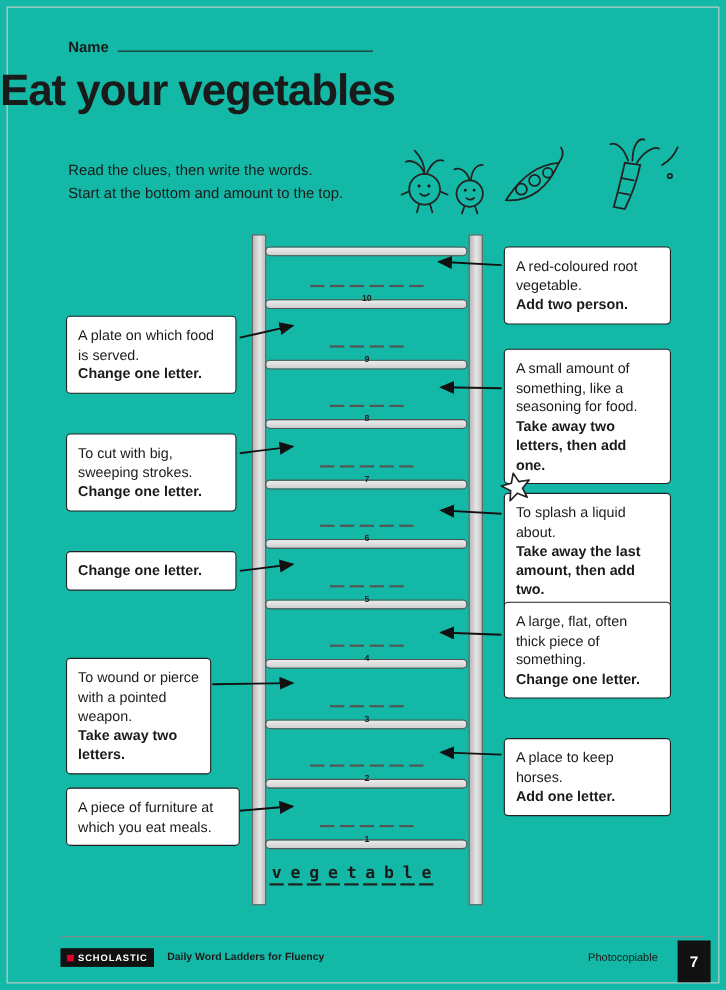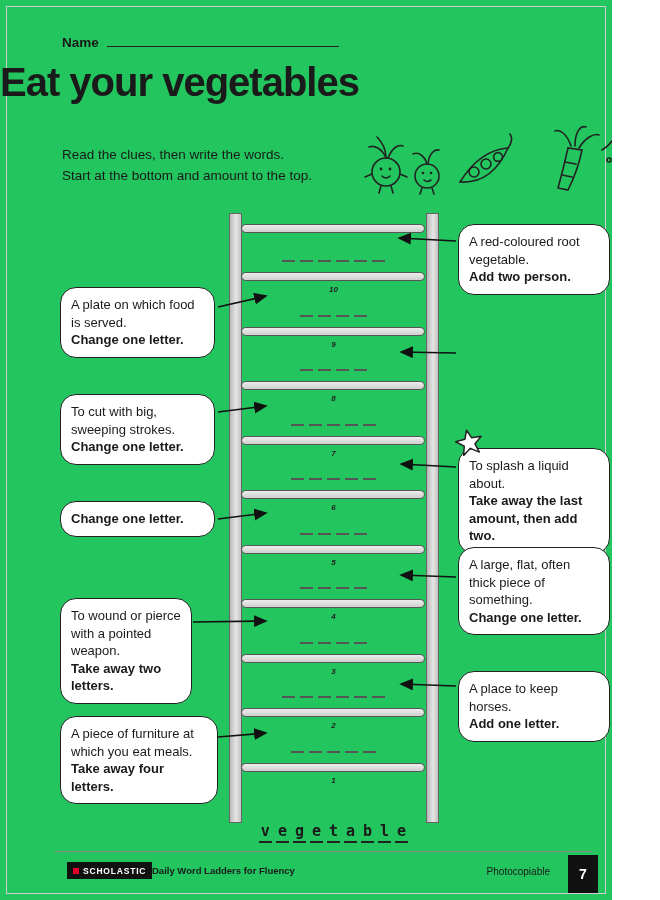--- a/index.html
+++ b/index.html
@@ -1,16 +1,16 @@
 <!DOCTYPE html>
 <html><head>
 <meta charset="utf-8">
 <style>
   html,body{margin:0;padding:0;background:#fff;}
-  .page{position:relative;width:612px;height:900px;background:#22c55e;overflow:hidden;
+  .page{position:relative;width:660px;height:900px;background:#14b8a6;overflow:hidden;
         font-family:"Liberation Sans",sans-serif;color:#1a1a1a;}
   .page-edge{position:absolute;inset:6px;border:1px solid #cfcfcf;pointer-events:none;}
 
   .name-row{position:absolute;left:62px;top:32px;font-size:13.5px;font-weight:bold;}
   .name-line{display:inline-block;width:232px;border-bottom:1.6px solid #222;height:14px;margin-left:8px;}
 
   .title{position:absolute;left:0;top:60px;width:100%;margin:0;text-align:left;
          font-size:40px;font-weight:bold;letter-spacing:-1px;}
 
   .instructions{position:absolute;left:62px;top:144px;font-size:13.5px;line-height:21px;}
@@ -19,38 +19,38 @@
 
   
   .rail{position:absolute;top:213px;height:610px;width:13px;border:1px solid #666;
         background:linear-gradient(90deg,#b9b9b9,#e6e6e6 55%,#c2c2c2);box-sizing:border-box;}
   .rail-left{left:229px;}
   .rail-right{left:426px;}
   .rung-bar{position:absolute;left:241px;width:184px;height:9px;border:1px solid #555;
             border-radius:5px;background:linear-gradient(#ededed,#cfcfcf);box-sizing:border-box;}
   .rung-unit{position:absolute;left:243px;width:181px;text-align:center;}
   .seg{display:inline-block;width:13px;height:9px;border-bottom:2px solid #555;margin:0 2.5px;}
-  .rung-number{font-size:8px;font-weight:bold;color:#222;line-height:10px;margin-top:19px;font-style:italic;}
-  .base-word{position:absolute;left:243px;top:822px;width:181px;text-align:center;}
+  .rung-number{font-size:8px;font-weight:bold;color:#222;line-height:10px;margin-top:1px;}
+  .base-word{position:absolute;left:243px;top:784px;width:181px;text-align:left;}
   .bw-letter{display:inline-block;font-family:"DejaVu Sans Mono",monospace;font-weight:bold;
              font-size:15px;border-bottom:2px solid #222;margin:0 2px;padding:0 2px;line-height:19px;}
 
   
-  .clue-box{position:absolute;border:1.7px solid #222;border-radius:16px;background:#fff;
+  .clue-box{position:absolute;border:1.7px solid #222;border-radius:4px;background:#fff;
             padding:8px 10px;font-size:13px;line-height:1.35;box-sizing:border-box;}
   .clue-action{display:block;font-weight:bold;}
 
   .arrow-layer{position:absolute;left:0;top:0;pointer-events:none;}
   .star-doodle{position:absolute;left:452px;top:428px;}
 
   
   .footer-rule{position:absolute;left:55px;right:20px;top:851px;border-top:1px solid #8a8a8a;}
   .logo{position:absolute;left:55px;top:862px;height:17px;background:#111;color:#fff;
         display:inline-flex;align-items:center;padding:0 6px;font-size:8.5px;font-weight:bold;
-        letter-spacing:.8px;margin-left:12px;}
+        letter-spacing:.8px;}
   .logo-red{display:inline-block;width:6px;height:6px;background:#e4002b;margin-right:4px;}
   .series{position:absolute;left:152px;top:865px;font-size:9.5px;font-weight:bold;}
   .photocopiable{position:absolute;right:62px;top:866px;font-size:10px;}
   .page-num{position:absolute;right:14px;top:855px;width:30px;height:38px;background:#111;
             color:#fff;display:flex;align-items:center;justify-content:center;
             font-size:14px;font-weight:bold;}
 </style>
 </head>
 <body>
 
@@ -181,26 +181,29 @@
   </div>
   <div class="clue-box" style="left:60px;top:501px;width:155px">
     <span class="clue-action">Change one letter.</span>
   </div>
   <div class="clue-box" style="left:60px;top:598px;width:132px">
     <span class="clue-text">To wound or pierce with a pointed weapon.</span>
     <span class="clue-action">Take away two letters.</span>
   </div>
   <div class="clue-box" style="left:60px;top:716px;width:158px">
     <span class="clue-text">A piece of furniture at which you eat meals.</span>
-    <span class="clue-action">Take away four letters.</span>
   </div>
 
   <div class="clue-box" style="left:458px;top:224px;width:152px">
     <span class="clue-text">A red-coloured root vegetable.</span>
     <span class="clue-action">Add two person.</span>
+  </div>
+  <div class="clue-box" style="left:458px;top:317px;width:152px">
+    <span class="clue-text">A small amount of something, like a seasoning for food.</span>
+    <span class="clue-action">Take away two letters, then add one.</span>
   </div>
   <div class="clue-box" style="left:458px;top:448px;width:152px">
     <span class="clue-text">To splash a liquid about.</span>
     <span class="clue-action">Take away the last amount, then add two.</span>
   </div>
   <div class="clue-box" style="left:458px;top:547px;width:152px">
     <span class="clue-text">A large, flat, often thick piece of something.</span>
     <span class="clue-action">Change one letter.</span>
   </div>
   <div class="clue-box" style="left:458px;top:671px;width:152px">

